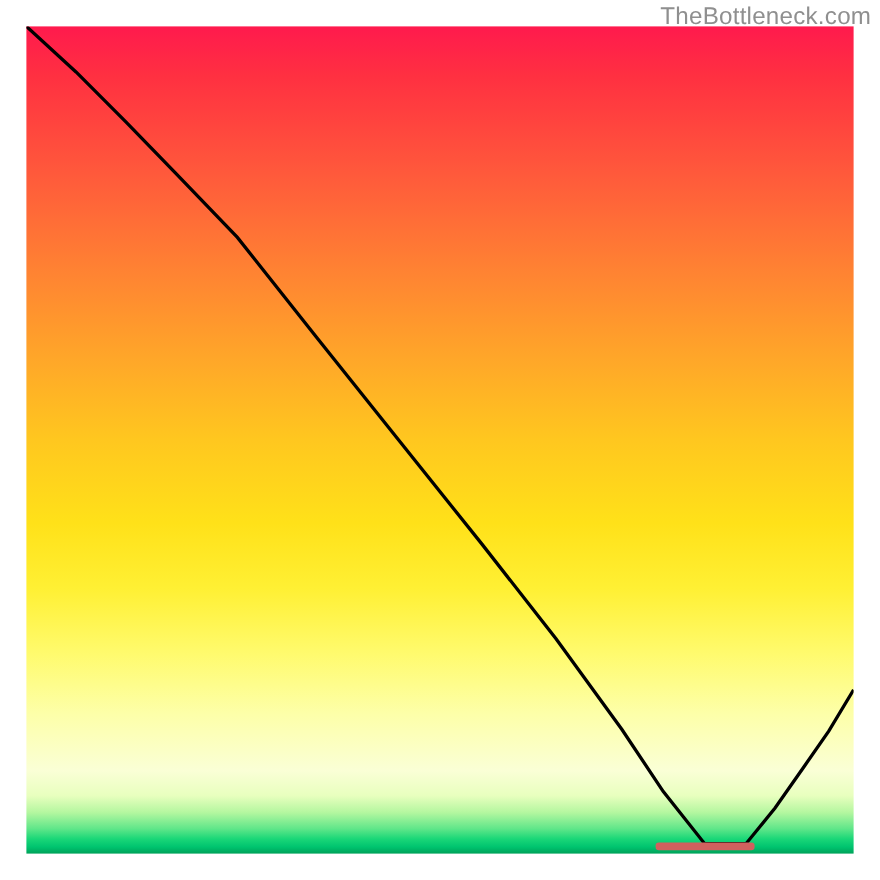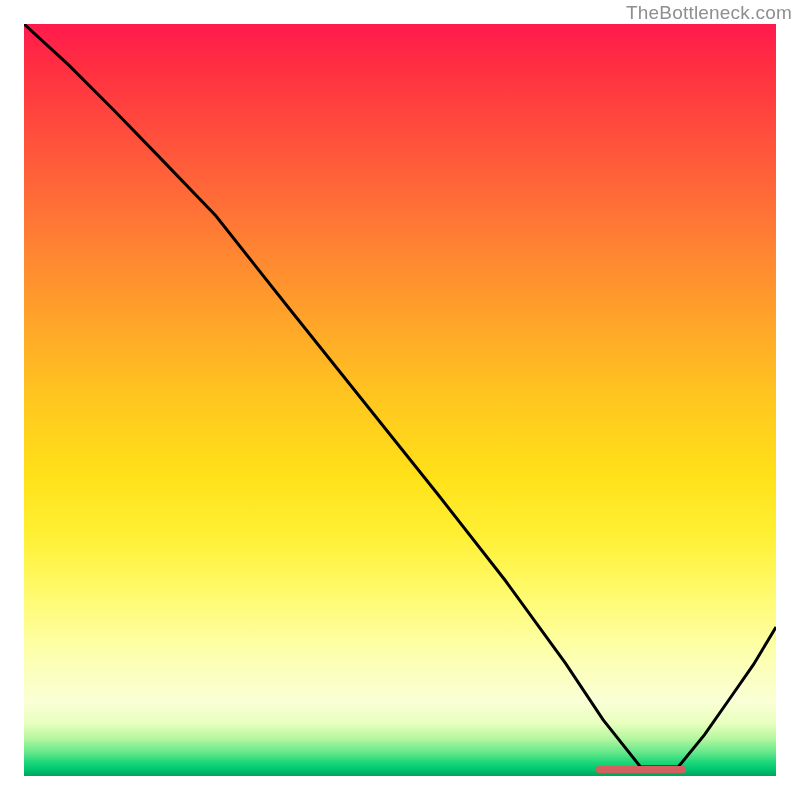--- a/index.html
+++ b/index.html
@@ -53,21 +53,21 @@
     position: absolute;
     height: 7px;
     border-radius: 3px;
     background: #d1605e;
   }
   .watermark {
     position: absolute;
     top: 2px;
     right: 8px;
     color: #8f8f8f;
-    font-size: 19px;
+    font-size: 22px;
     letter-spacing: 0.2px;
     user-select: none;
   }
 </style>
 </head>
 <body>
 <div class="wrap">
 
   <div class="watermark">TheBottleneck.com</div>
 

